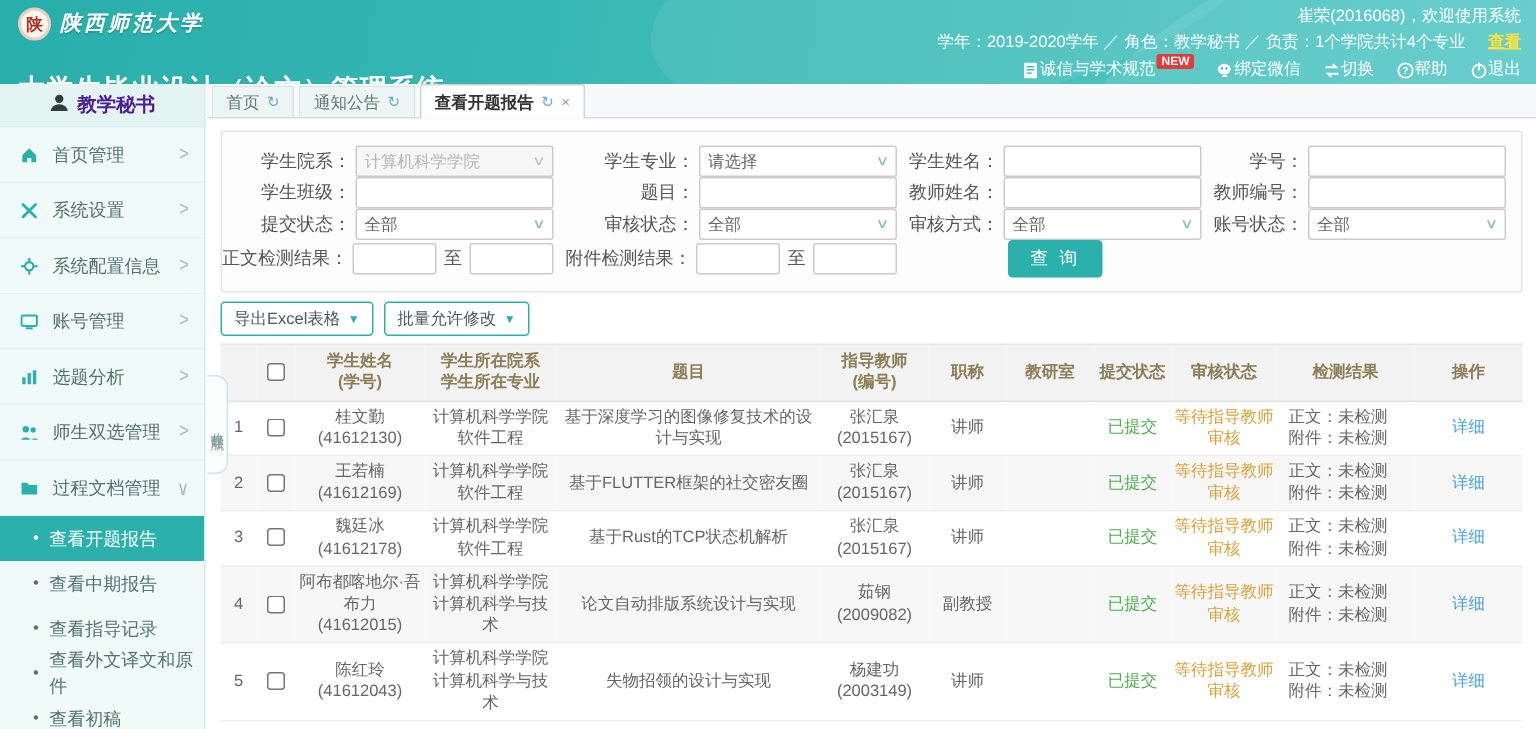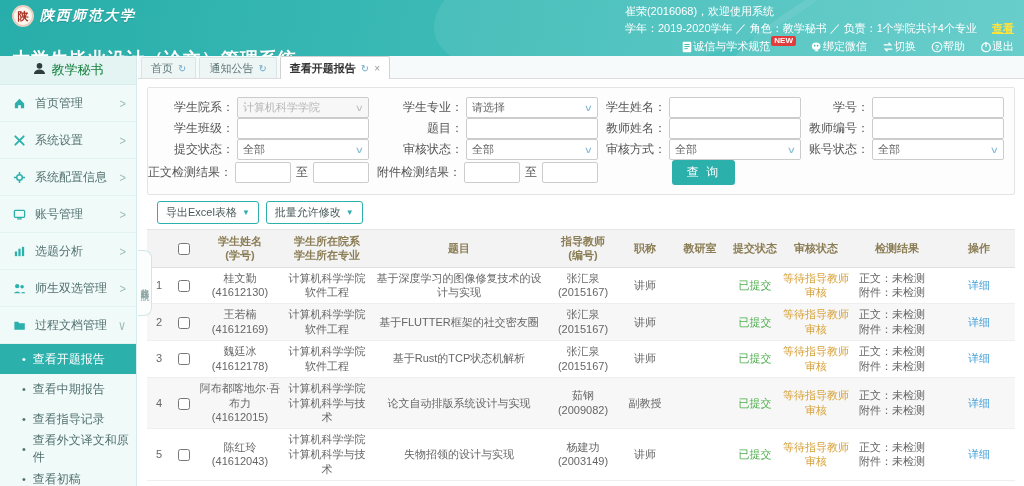--- a/index.html
+++ b/index.html
@@ -11,32 +11,32 @@
     background:linear-gradient(100deg,#28aeaa 0%,#3cbab6 45%,#58c9c6 100%);overflow:hidden;z-index:10}
   .swoosh{position:absolute;background:rgba(255,255,255,.08);border-radius:50%}
   .sw1{width:420px;height:160px;left:430px;top:-90px;transform:rotate(-12deg)}
   .sw2{width:520px;height:200px;left:700px;top:-60px;transform:rotate(-18deg);background:rgba(255,255,255,.10)}
   .brand{position:absolute;left:12px;top:5px}
   .brand-top{display:flex;align-items:center;gap:6px}
   .logo{width:22px;height:22px;border-radius:50%;background:#fdf6ee;color:#a93226;border:2px solid #e8cfc0;
     display:flex;align-items:center;justify-content:center;font-size:11px;font-weight:bold}
   .univ{font-size:14px;font-weight:bold;font-style:italic;letter-spacing:2px;text-shadow:0 1px 1px rgba(0,0,0,.15)}
   .sys-title{font-size:18px;font-weight:bold;margin-top:20px;letter-spacing:1px;text-shadow:0 1px 1px rgba(0,0,0,.15)}
-  .header-right{position:absolute;right:10px;top:3px;font-size:11px;line-height:1.55}
+  .header-right{position:absolute;right:10px;top:3px;text-align:right;font-size:11px;line-height:1.55}
   .meta-view{color:#ffe23c;text-decoration:underline;margin-left:15px;font-weight:bold;cursor:pointer}
   .nav-links{display:flex;gap:15px;justify-content:flex-end;margin-top:1px;align-items:center}
   .nav-link{display:flex;align-items:center;gap:0;cursor:pointer;position:relative}
   .nav-link svg{display:block}
   .badge-new{background:#e23b3b;color:#fff;font-size:8px;font-weight:bold;padding:1px 3px;border-radius:2px;
     position:relative;top:-6px;margin-left:1px;line-height:1}
 
   
   .sidebar{position:absolute;top:56px;left:0;width:137px;bottom:0;background:#effaf9;border-right:1px solid #d5ecec;overflow:hidden;z-index:6}
-  .side-head{height:29px;display:flex;align-items:center;justify-content:center;gap:6px;color:#15803d;
-    font-weight:normal;font-size:13px;background:#e3f4f3;border-bottom:1px solid #d8eeee}
+  .side-head{height:29px;display:flex;align-items:center;justify-content:center;gap:6px;color:#4c1d95;
+    font-weight:bold;font-size:13px;background:#e3f4f3;border-bottom:1px solid #d8eeee}
   .side-head svg{color:#2c3e3d}
   .menu-item{height:37px;display:flex;align-items:center;padding:0 10px 0 13px;color:#53716f;font-size:12px;cursor:pointer;border-bottom:1px solid rgba(213,236,236,.45)}
   .mi-icon{color:#2bb0ab;width:15px;margin-right:7px;display:flex;align-items:center}
   .mi-label{flex:1;white-space:nowrap}
   .mi-arrow{color:#9fbcba;font-size:11px;transform:scaleY(1.2)}
   .submenu-item{height:30px;display:flex;align-items:center;padding-left:22px;color:#53716f;font-size:12px;cursor:pointer}
   .submenu-item .bullet{margin-right:7px;font-size:11px;line-height:1}
   .submenu-item.active{background:#2bb0ab;color:#fff}
   .collapse-tab{position:absolute;left:138px;top:250px;width:14px;height:66px;background:#fcfefe;border:1px solid #cfe6e6;
     border-left:none;border-radius:0 8px 8px 0;color:#8aa2a1;font-size:9px;display:flex;align-items:center;justify-content:center;
@@ -62,21 +62,21 @@
   .fctrl.disabled{background:#f7f7f7;color:#b5b5b5}
   .fctrl.disabled .chev{color:#c2c2c2}
   input.fctrl{padding:0 5px}
   .range-wrap{display:flex;align-items:center;gap:5px}
   .range-input{width:56px;height:21px;border:1px solid #ccc;border-radius:2px;font-size:11px;padding:0 4px;color:#666}
   .range-sep{color:#555;font-size:12px}
   .search-btn{background:#2bb0ab;color:#fff;border:none;border-radius:3px;font-size:12px;padding:4px 15px;cursor:pointer;letter-spacing:2px}
   .btn-cell{justify-content:center}
 
   
-  .toolbar{margin:2px 19px 5px;display:flex;gap:7px}
+  .toolbar{margin:2px 9px 5px;display:flex;gap:7px}
   .tool-btn{background:#fff;border:1px solid #2bb0ab;color:#4a5a5a;font-size:11px;border-radius:3px;
     padding:3px 8px;cursor:pointer;display:flex;align-items:center;gap:5px}
   .tool-btn .caret{color:#2bb0ab;font-size:8px}
 
   
   table{width:calc(100% - 18px);margin:0 9px;border-collapse:collapse;table-layout:fixed}
   thead th{background:#f3f3f3;color:#8b7d55;font-size:11px;font-weight:bold;padding:4px 2px;line-height:1.3;
     border-top:1px solid #e6e6e6;border-bottom:1px solid #e0e0e0;text-align:center}
   tbody td{font-size:11px;color:#666;text-align:center;padding:3px 2px;line-height:1.35;border-bottom:1px solid #efefef;
     word-break:break-all}

